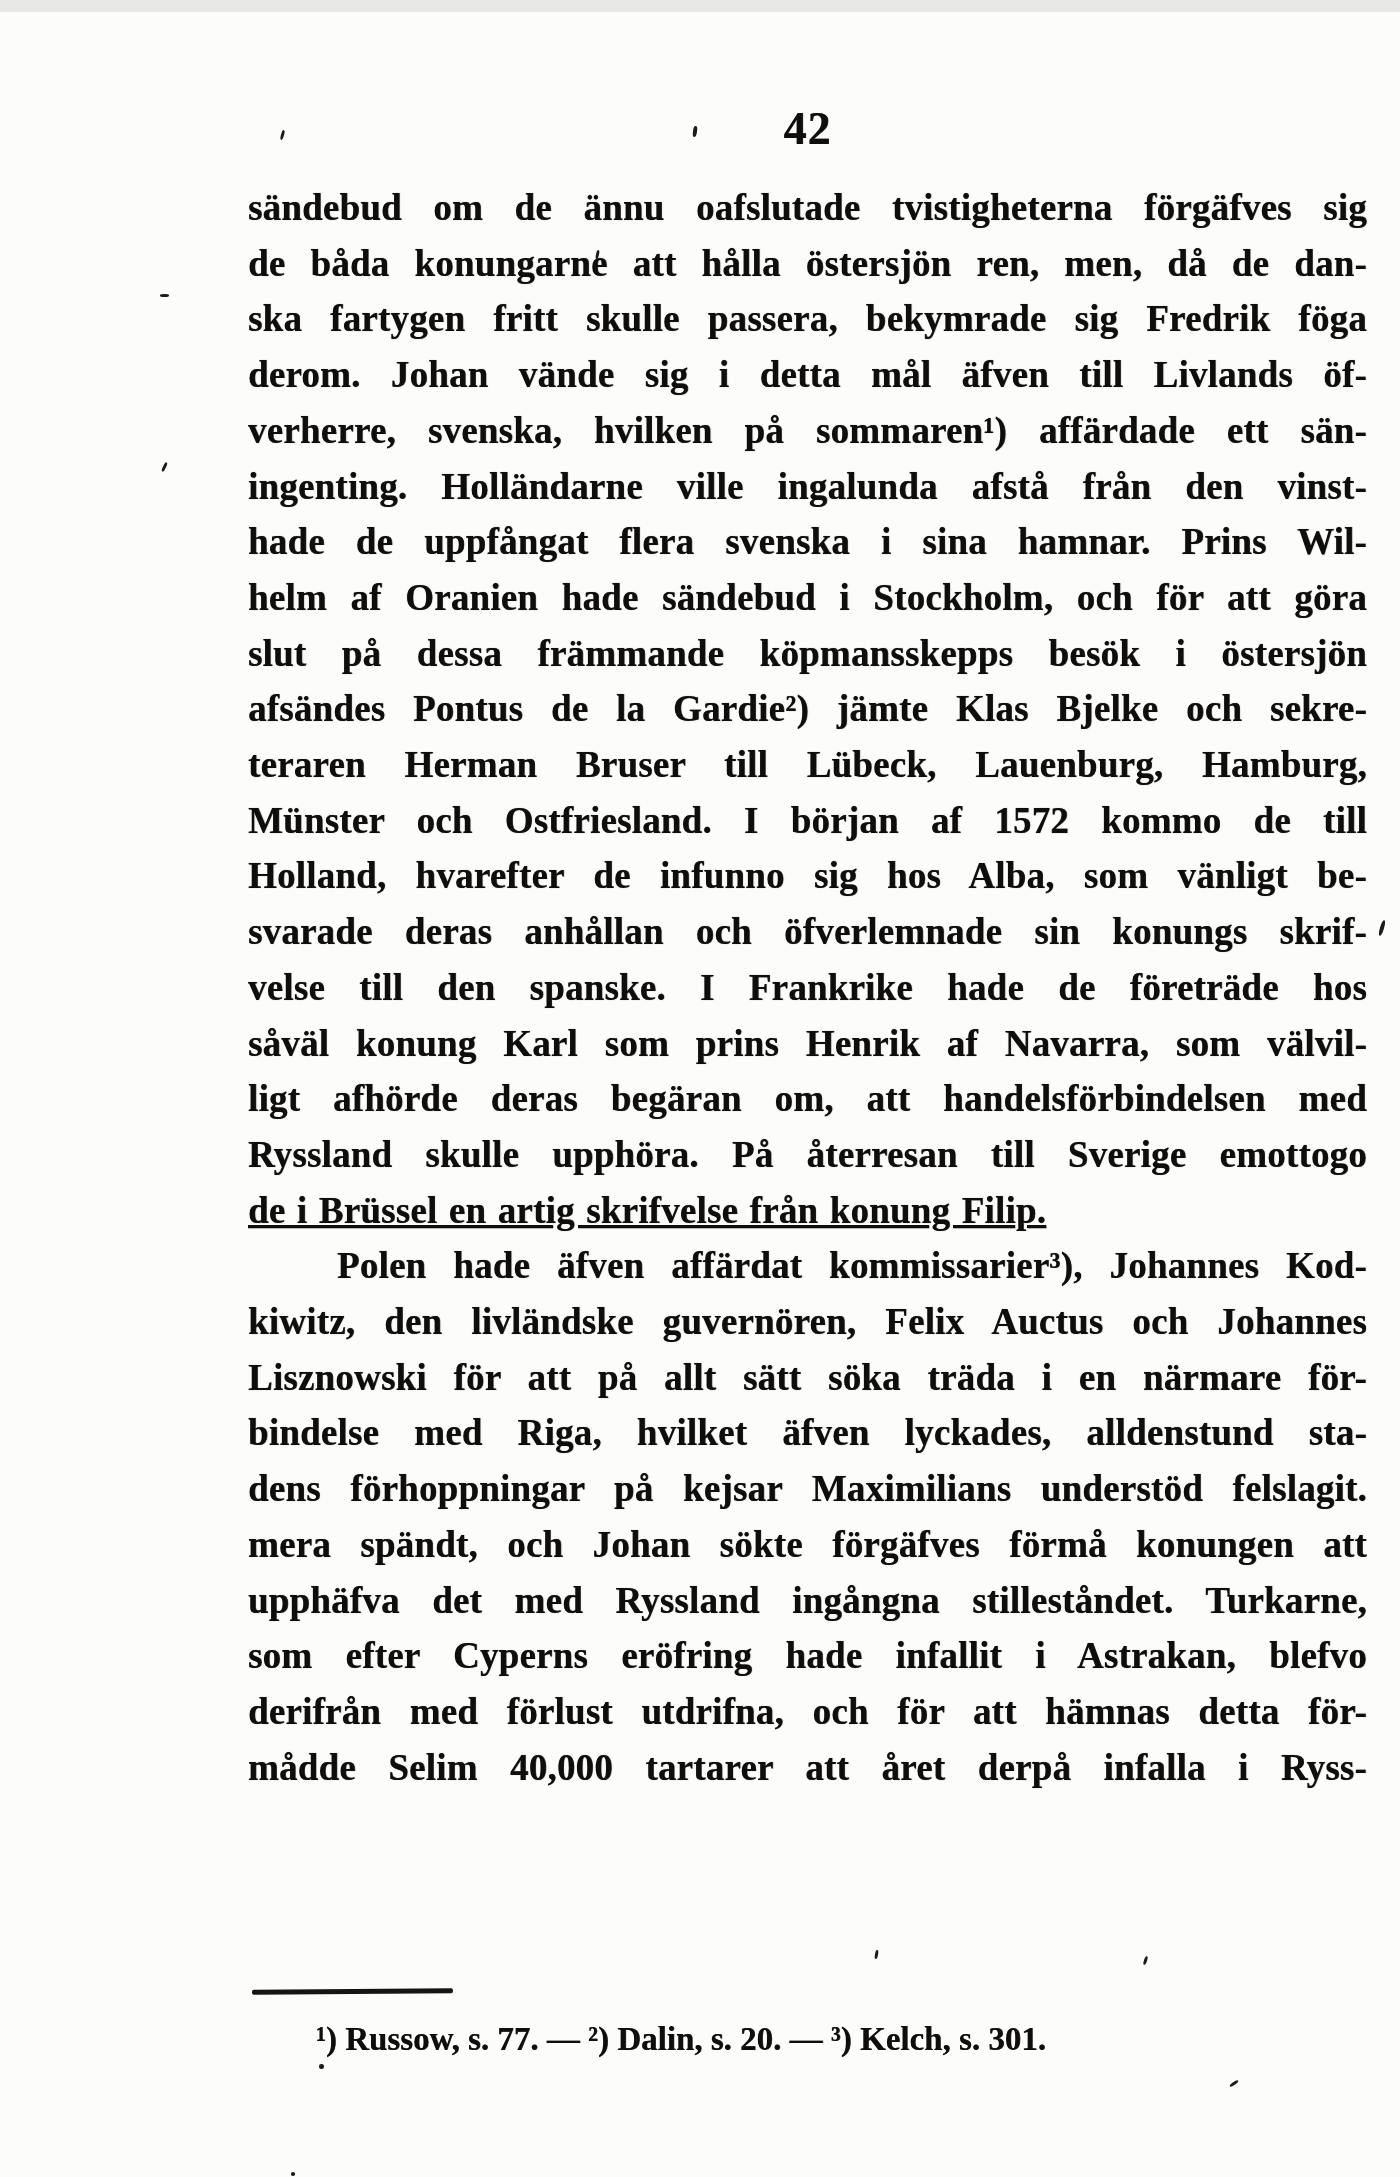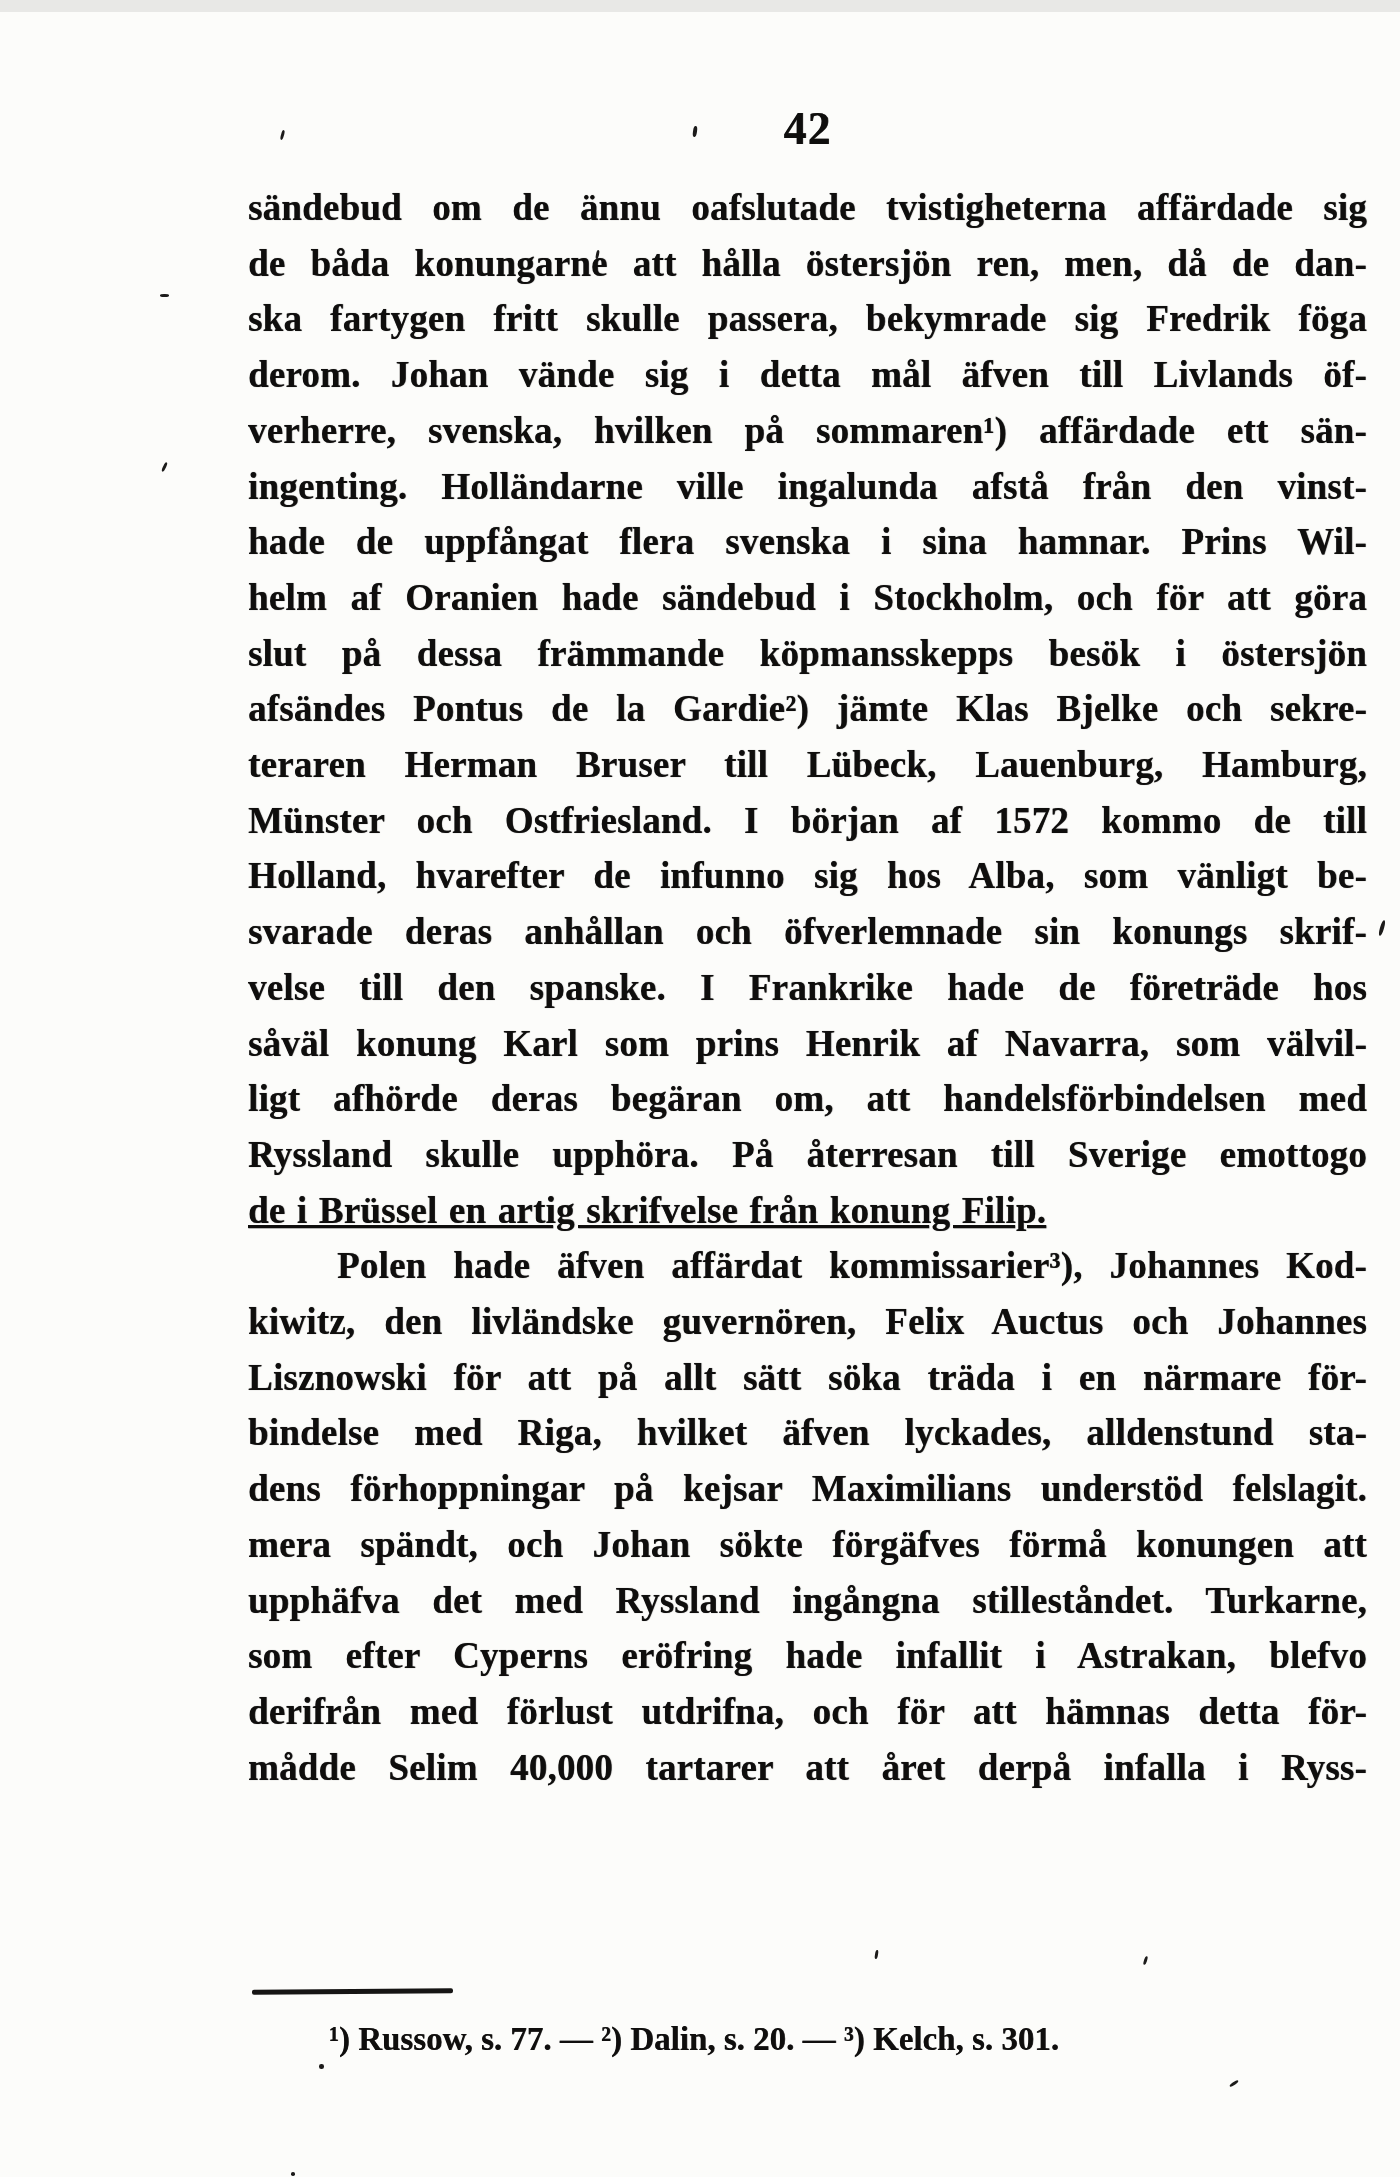--- a/index.html
+++ b/index.html
@@ -59,21 +59,21 @@
     left: 252px;
     top: 1977px;
     width: 201px;
     height: 5px;
     background: #161514;
     transform: rotate(-0.4deg);
     border-radius: 2px;
   }
   .footnote {
     position: absolute;
-    left: 253px;
+    left: 240px;
     top: 2004px;
     width: 1119px;
     padding-left: 76px;
     box-sizing: border-box;
     font-size: 33px;
     font-weight: bold;
     line-height: 46px;
     text-align: left;
     text-shadow: 0.4px 0.4px 0.6px rgba(15,14,13,0.75);
   }
@@ -84,21 +84,21 @@
   }
 </style>
 </head>
 <body>
 
 <div class="page">
 
   <div class="folio">42</div>
 
   <main class="text-block" id="text-block">
-      <div class="line">sändebud om de ännu oafslutade tvistigheterna affärdade sig</div>
+      <div class="line">sändebud om de ännu oafslutade tvistigheterna förgäfves sig</div>
       <div class="line">de båda konungarne att hålla östersjön ren, men, då de dan-</div>
       <div class="line">ska fartygen fritt skulle passera, bekymrade sig Fredrik föga</div>
       <div class="line">derom. Johan vände sig i detta mål äfven till Livlands öf-</div>
       <div class="line">verherre, svenska, hvilken på sommaren¹) affärdade ett sän-</div>
       <div class="line">ingenting. Holländarne ville ingalunda afstå från den vinst-</div>
       <div class="line">hade de uppfångat flera svenska i sina hamnar. Prins Wil-</div>
       <div class="line">helm af Oranien hade sändebud i Stockholm, och för att göra</div>
       <div class="line">slut på dessa främmande köpmansskepps besök i östersjön</div>
       <div class="line">afsändes Pontus de la Gardie²) jämte Klas Bjelke och sekre-</div>
       <div class="line">teraren Herman Bruser till Lübeck, Lauenburg, Hamburg,</div>

